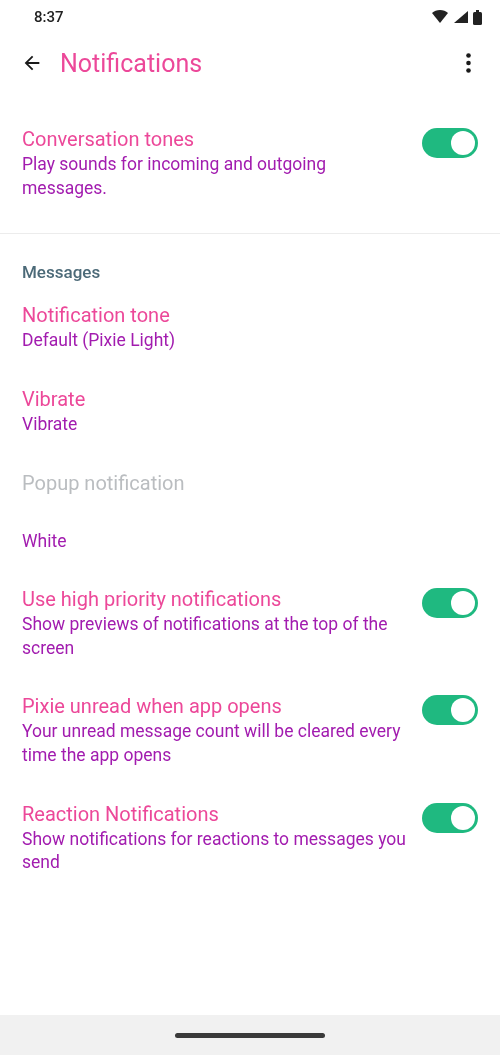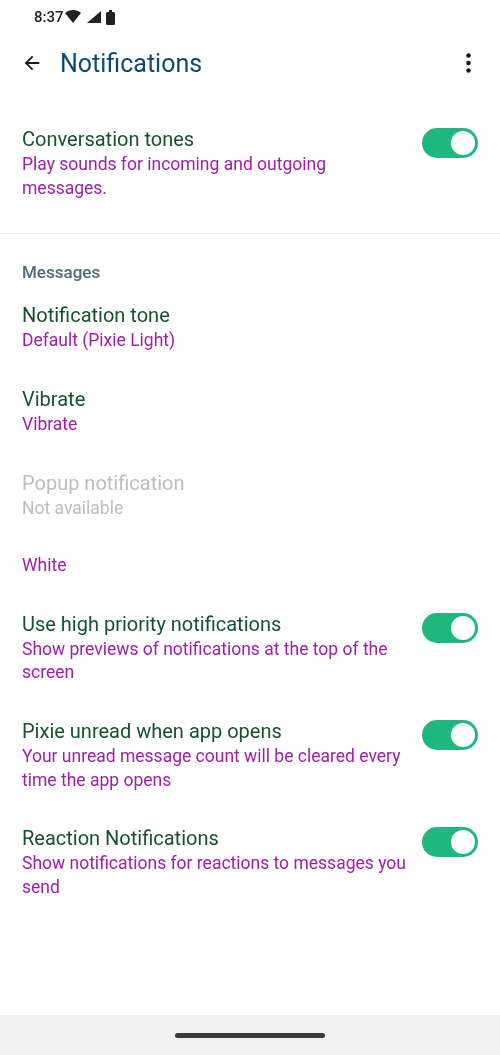--- a/index.html
+++ b/index.html
@@ -12,20 +12,21 @@
       width: 500px;
       height: 1055px;
       background: #ffffff;
       position: relative;
       overflow: hidden;
     }
     .status-bar {
       height: 34px;
       display: flex;
       align-items: center;
+      justify-content: space-between;
       padding: 0 18px 0 34px;
       font-size: 15px;
       color: #222;
       font-weight: 500;
     }
     .status-icons {
       display: flex;
       align-items: center;
       gap: 4px;
     }
@@ -42,21 +43,21 @@
       width: 36px;
       height: 36px;
       display: flex;
       align-items: center;
       justify-content: center;
       cursor: pointer;
     }
     .app-title {
       font-size: 25px;
       font-weight: 400;
-      color: #0c4a6e;
+      color: #ec4899;
       margin-left: 10px;
       flex: 1;
     }
     .overflow-btn {
       width: 36px;
       height: 36px;
       display: flex;
       align-items: center;
       justify-content: center;
       cursor: pointer;
@@ -71,21 +72,21 @@
     }
     .setting-item.with-section-top {
       padding-top: 30px;
     }
     .setting-text {
       flex: 1;
       padding-right: 12px;
     }
     .setting-title {
       font-size: 20px;
-      color: #14532d;
+      color: #ec4899;
       line-height: 1.3;
     }
     .setting-subtitle {
       font-size: 17.5px;
       color: #a21caf;
       line-height: 1.35;
       margin-top: 1px;
     }
     .setting-item.disabled .setting-title,
     .setting-item.disabled .setting-subtitle {
@@ -200,21 +201,20 @@
   <div class="setting-item">
     <div class="setting-text">
       <div class="setting-title">Vibrate</div>
       <div class="setting-subtitle">Vibrate</div>
     </div>
   </div>
 
   <div class="setting-item disabled">
     <div class="setting-text">
       <div class="setting-title">Popup notification</div>
-      <div class="setting-subtitle">Not available</div>
     </div>
   </div>
 
   <div class="setting-item">
     <div class="setting-text">
       <div class="setting-subtitle">White</div>
     </div>
   </div>
 
   <div class="setting-item">

